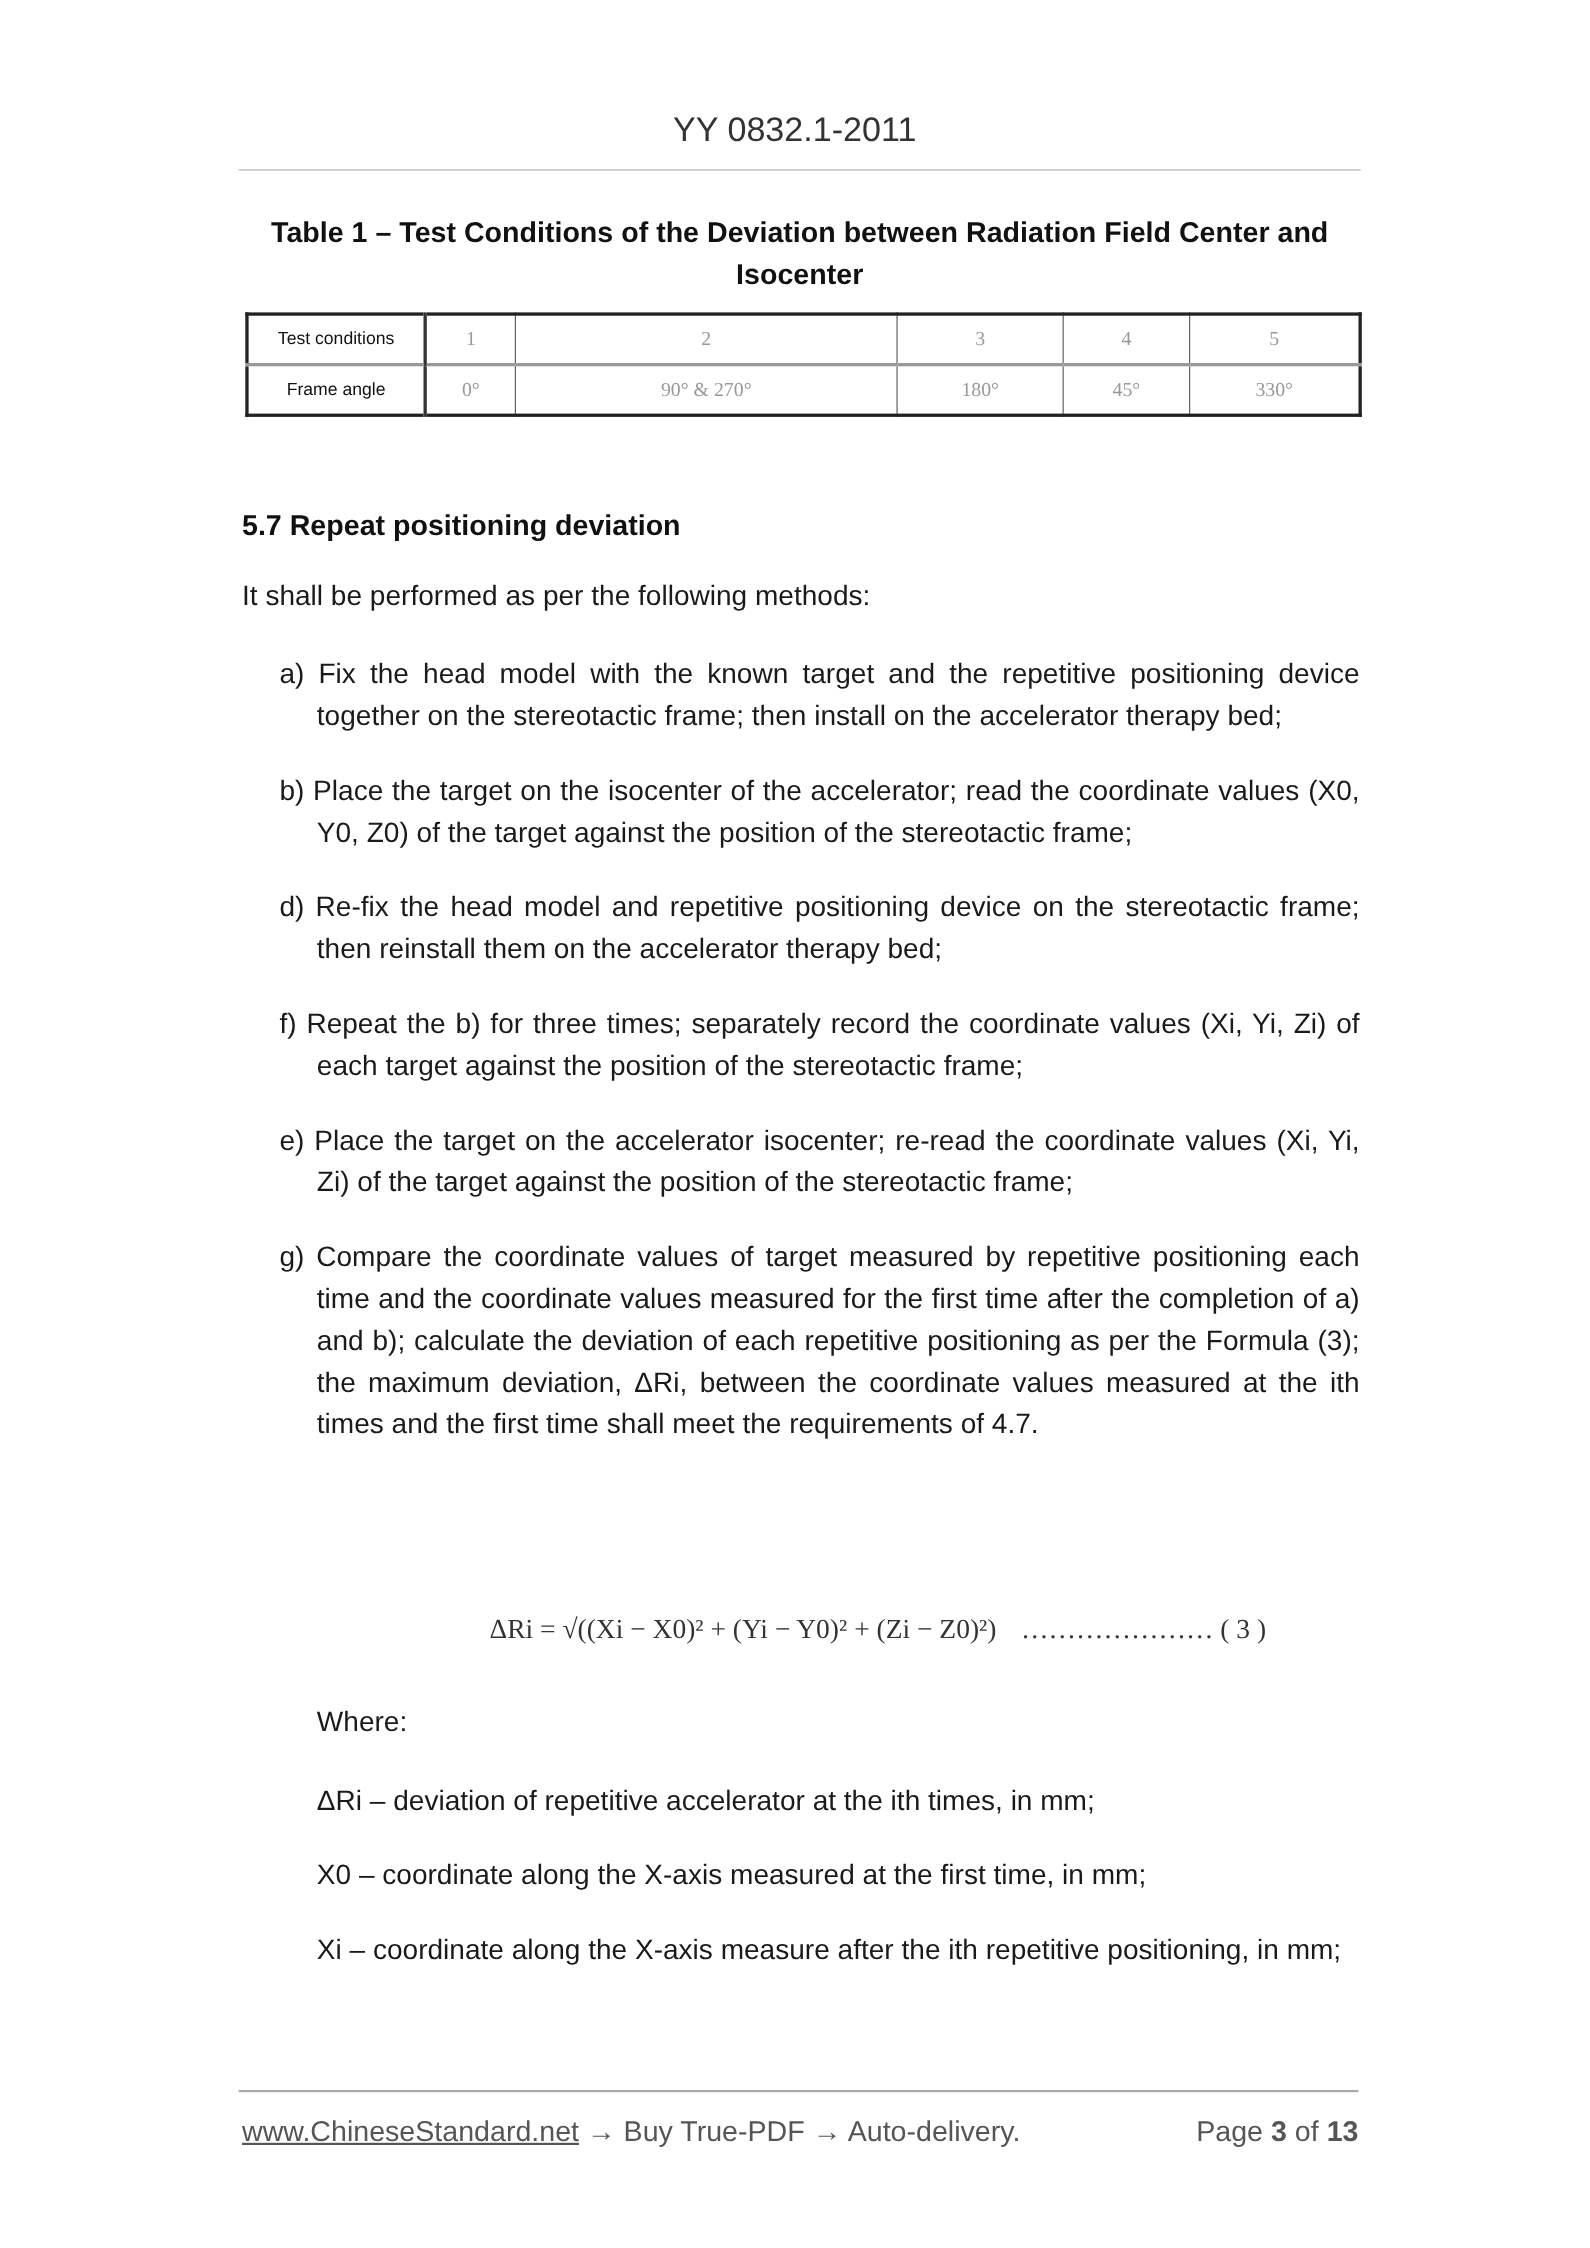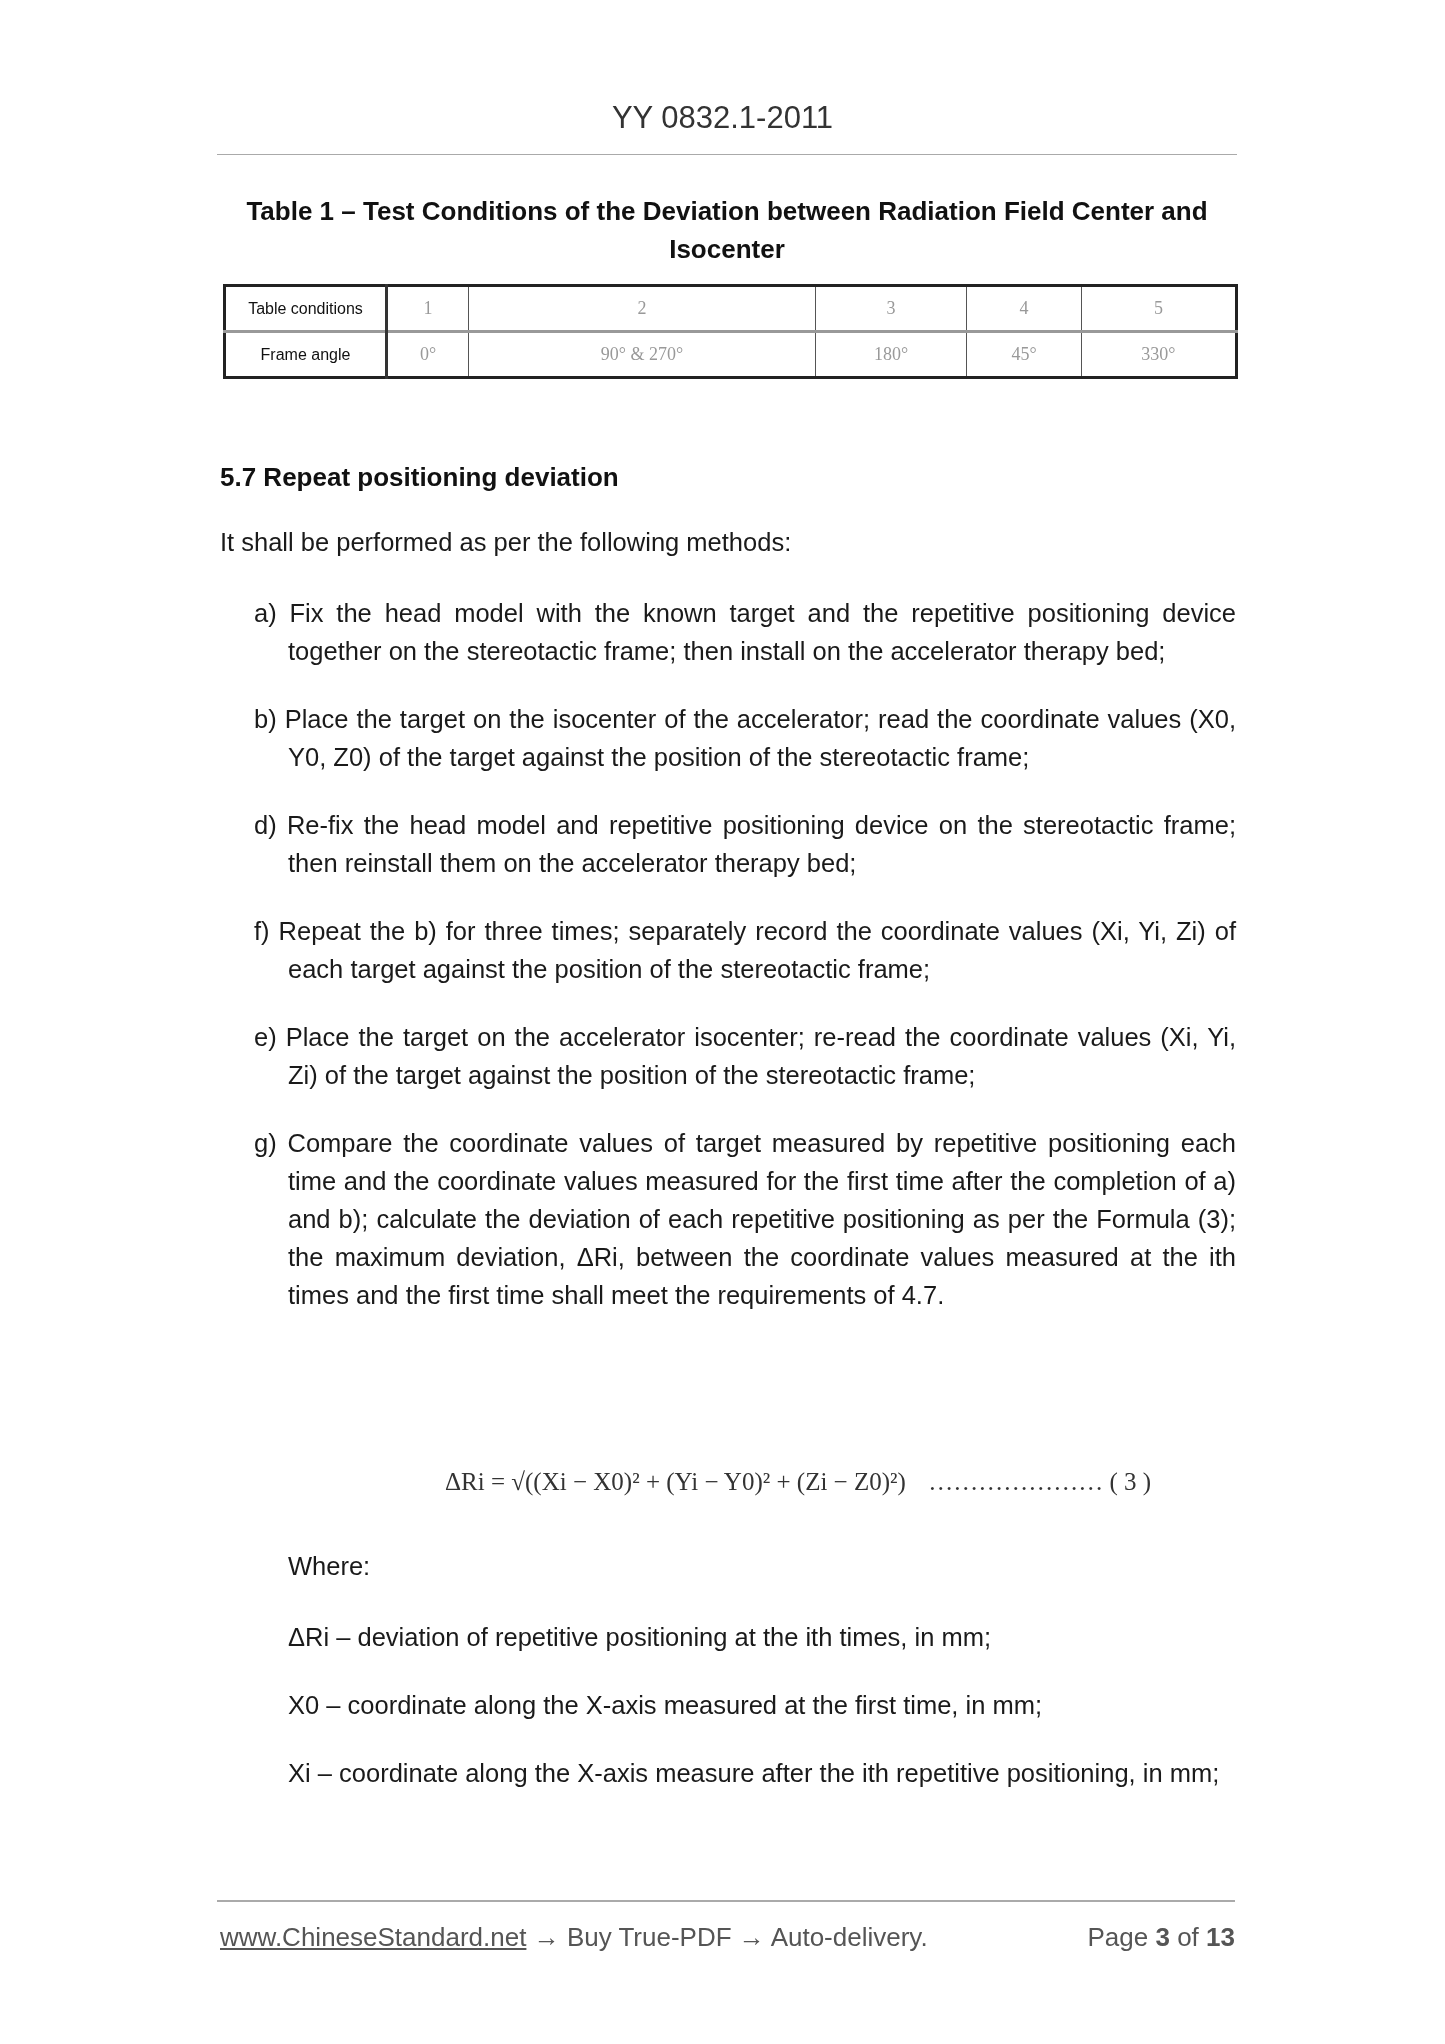--- a/index.html
+++ b/index.html
@@ -64,21 +64,21 @@
 <body>
 
 <div class="header">YY 0832.1-2011</div>
 <div class="header-rule"></div>
 
 <div class="table-title">Table 1 – Test Conditions of the Deviation between Radiation Field Center and Isocenter</div>
 
 <table class="cond">
   <tbody>
       <tr>
-    <td class="lbl">Table conditions</td>
+    <td class="lbl">Test conditions</td>
     <td>1</td>
     <td>2</td>
     <td>3</td>
     <td>4</td>
     <td>5</td>
   </tr>
   <tr>
     <td class="lbl">Frame angle</td>
     <td>0°</td>
     <td>90° &amp; 270°</td>
@@ -103,21 +103,21 @@
 
 <div class="formula">
   <span>ΔRi = √((Xi − X0)² + (Yi − Y0)² + (Zi − Z0)²)</span>
   <span class="dots">…………………</span>
   <span>( 3 )</span>
 </div>
 
 <div class="where">Where:</div>
 
 <div class="defs">
-  <div class="def">ΔRi – deviation of repetitive positioning at the ith times, in mm;</div>
+  <div class="def">ΔRi – deviation of repetitive accelerator at the ith times, in mm;</div>
   <div class="def">X0 – coordinate along the X-axis measured at the first time, in mm;</div>
   <div class="def">Xi – coordinate along the X-axis measure after the ith repetitive positioning, in mm;</div>
 </div>
 
 <div class="footer-rule"></div>
 <div class="footer">
   <span>
     <a>www.ChineseStandard.net</a>
     <span>→</span>
     <span>Buy True-PDF</span>

